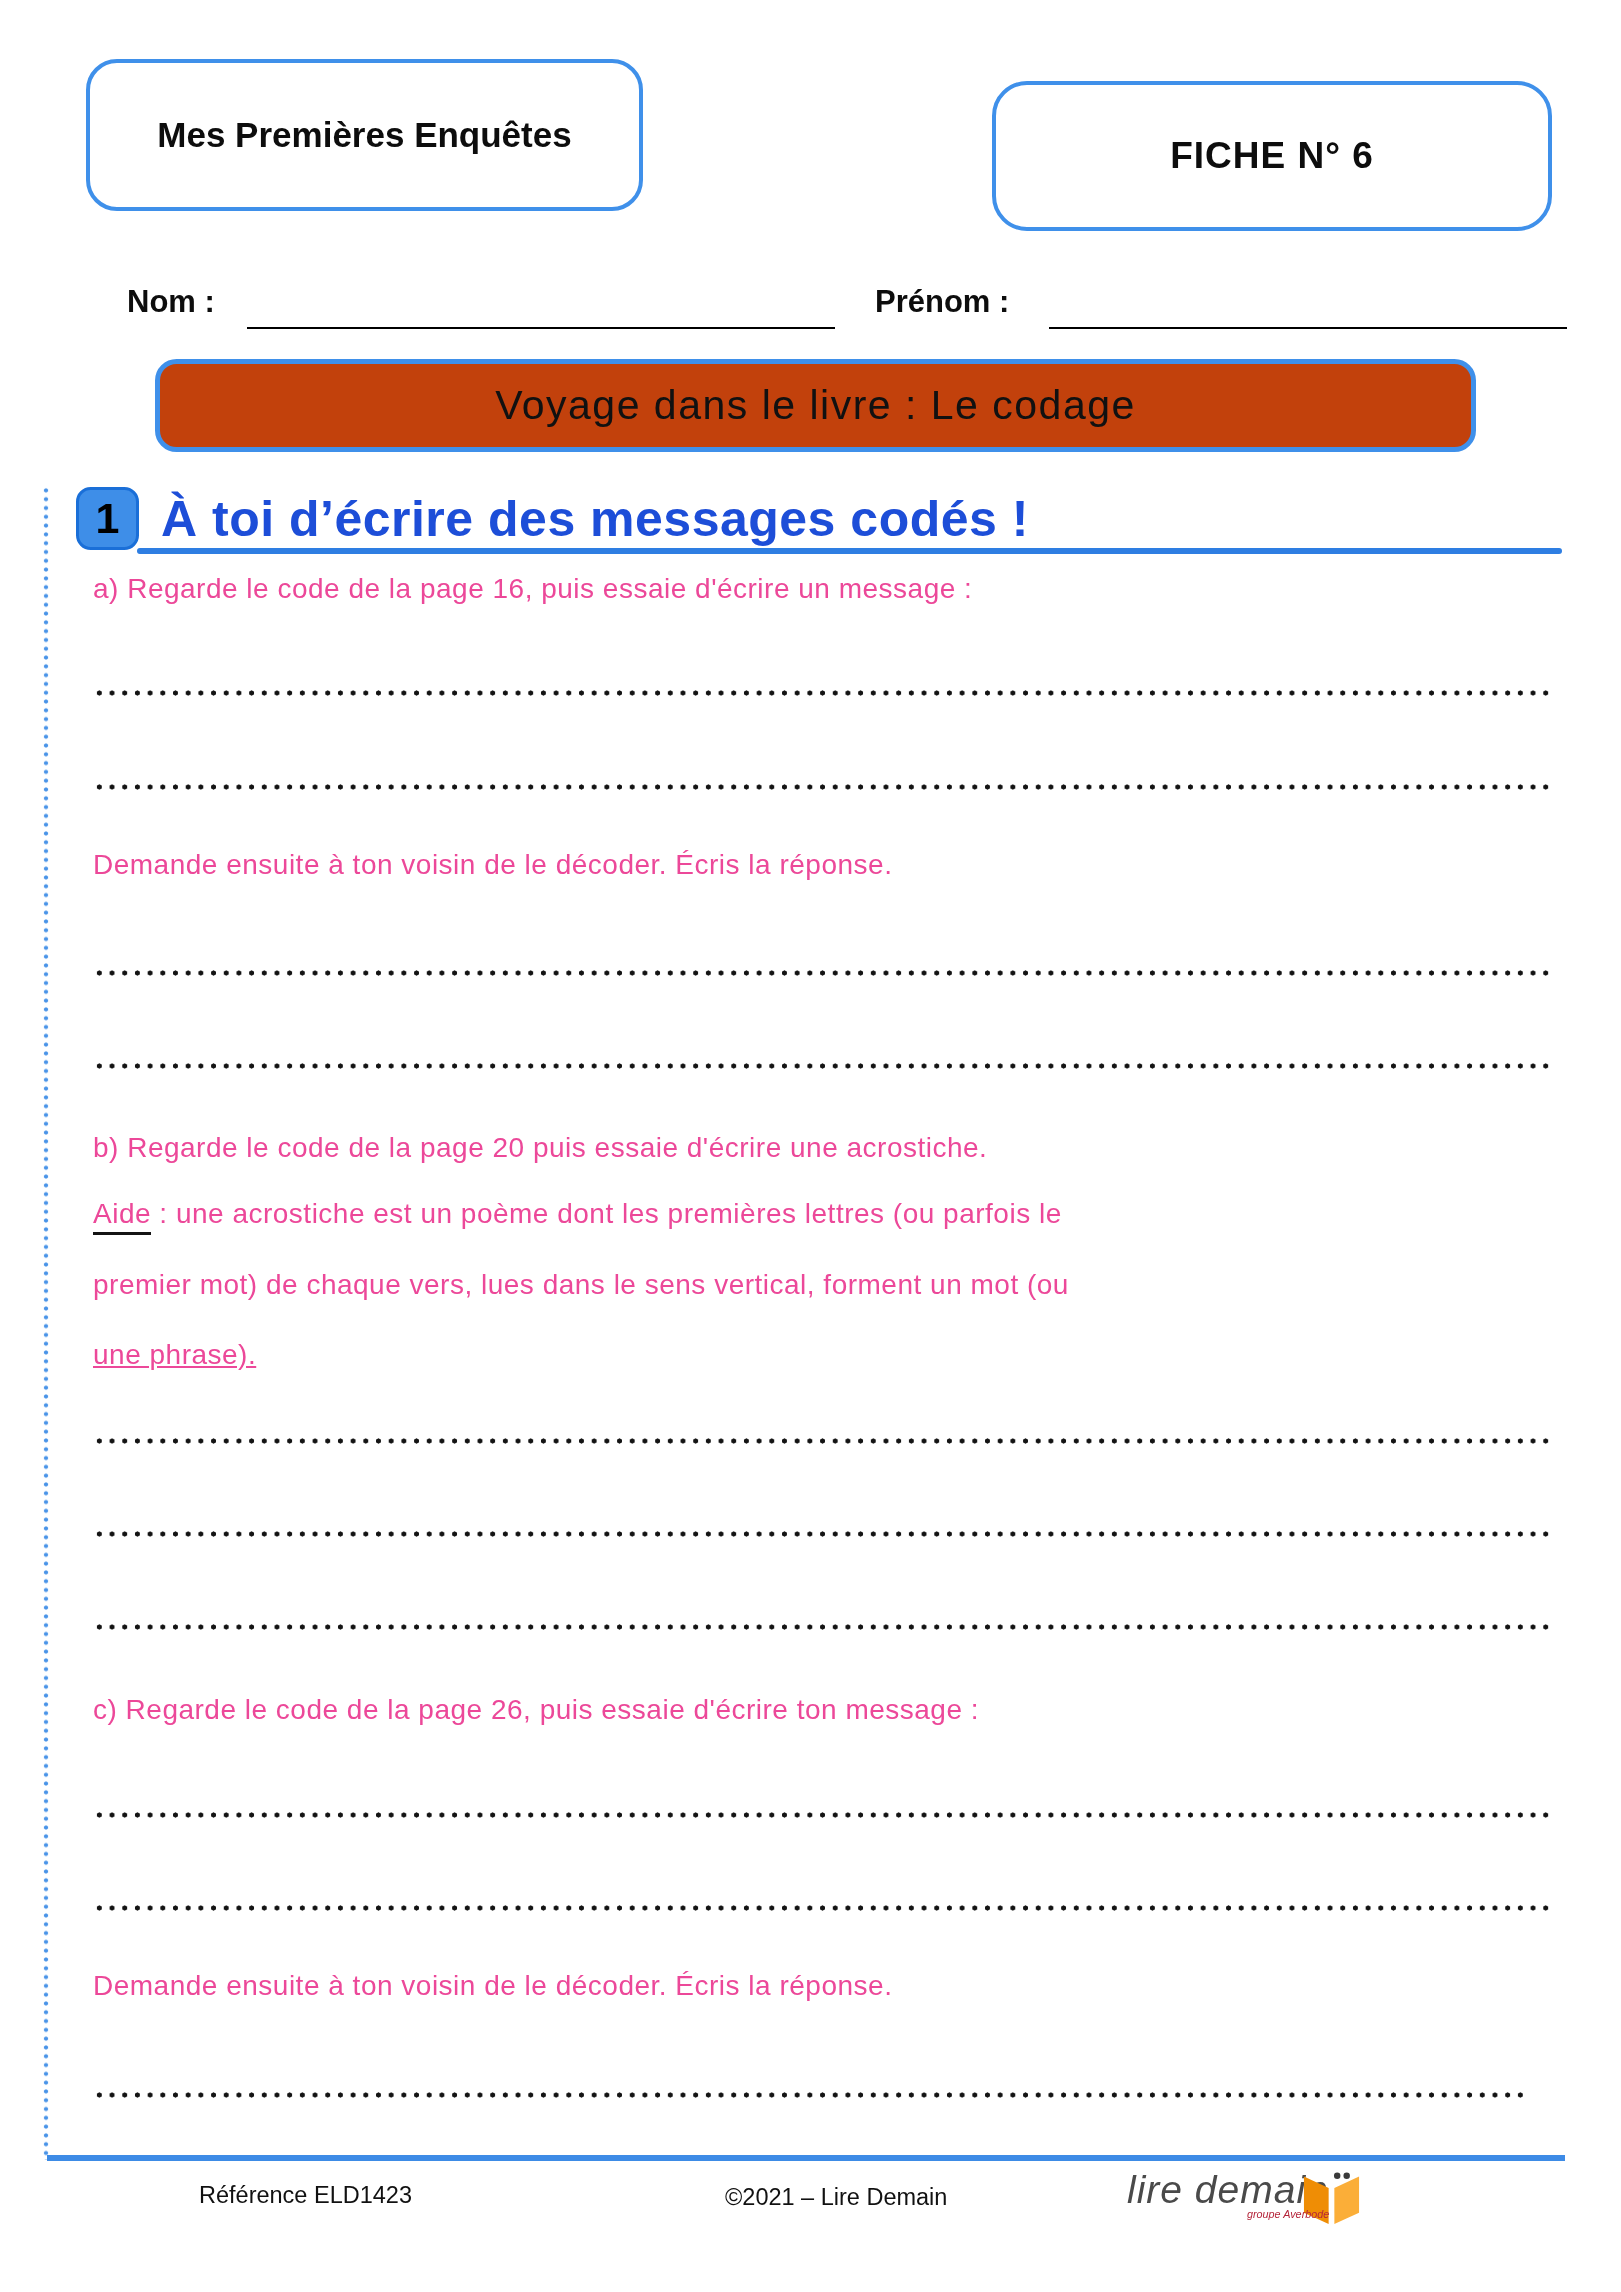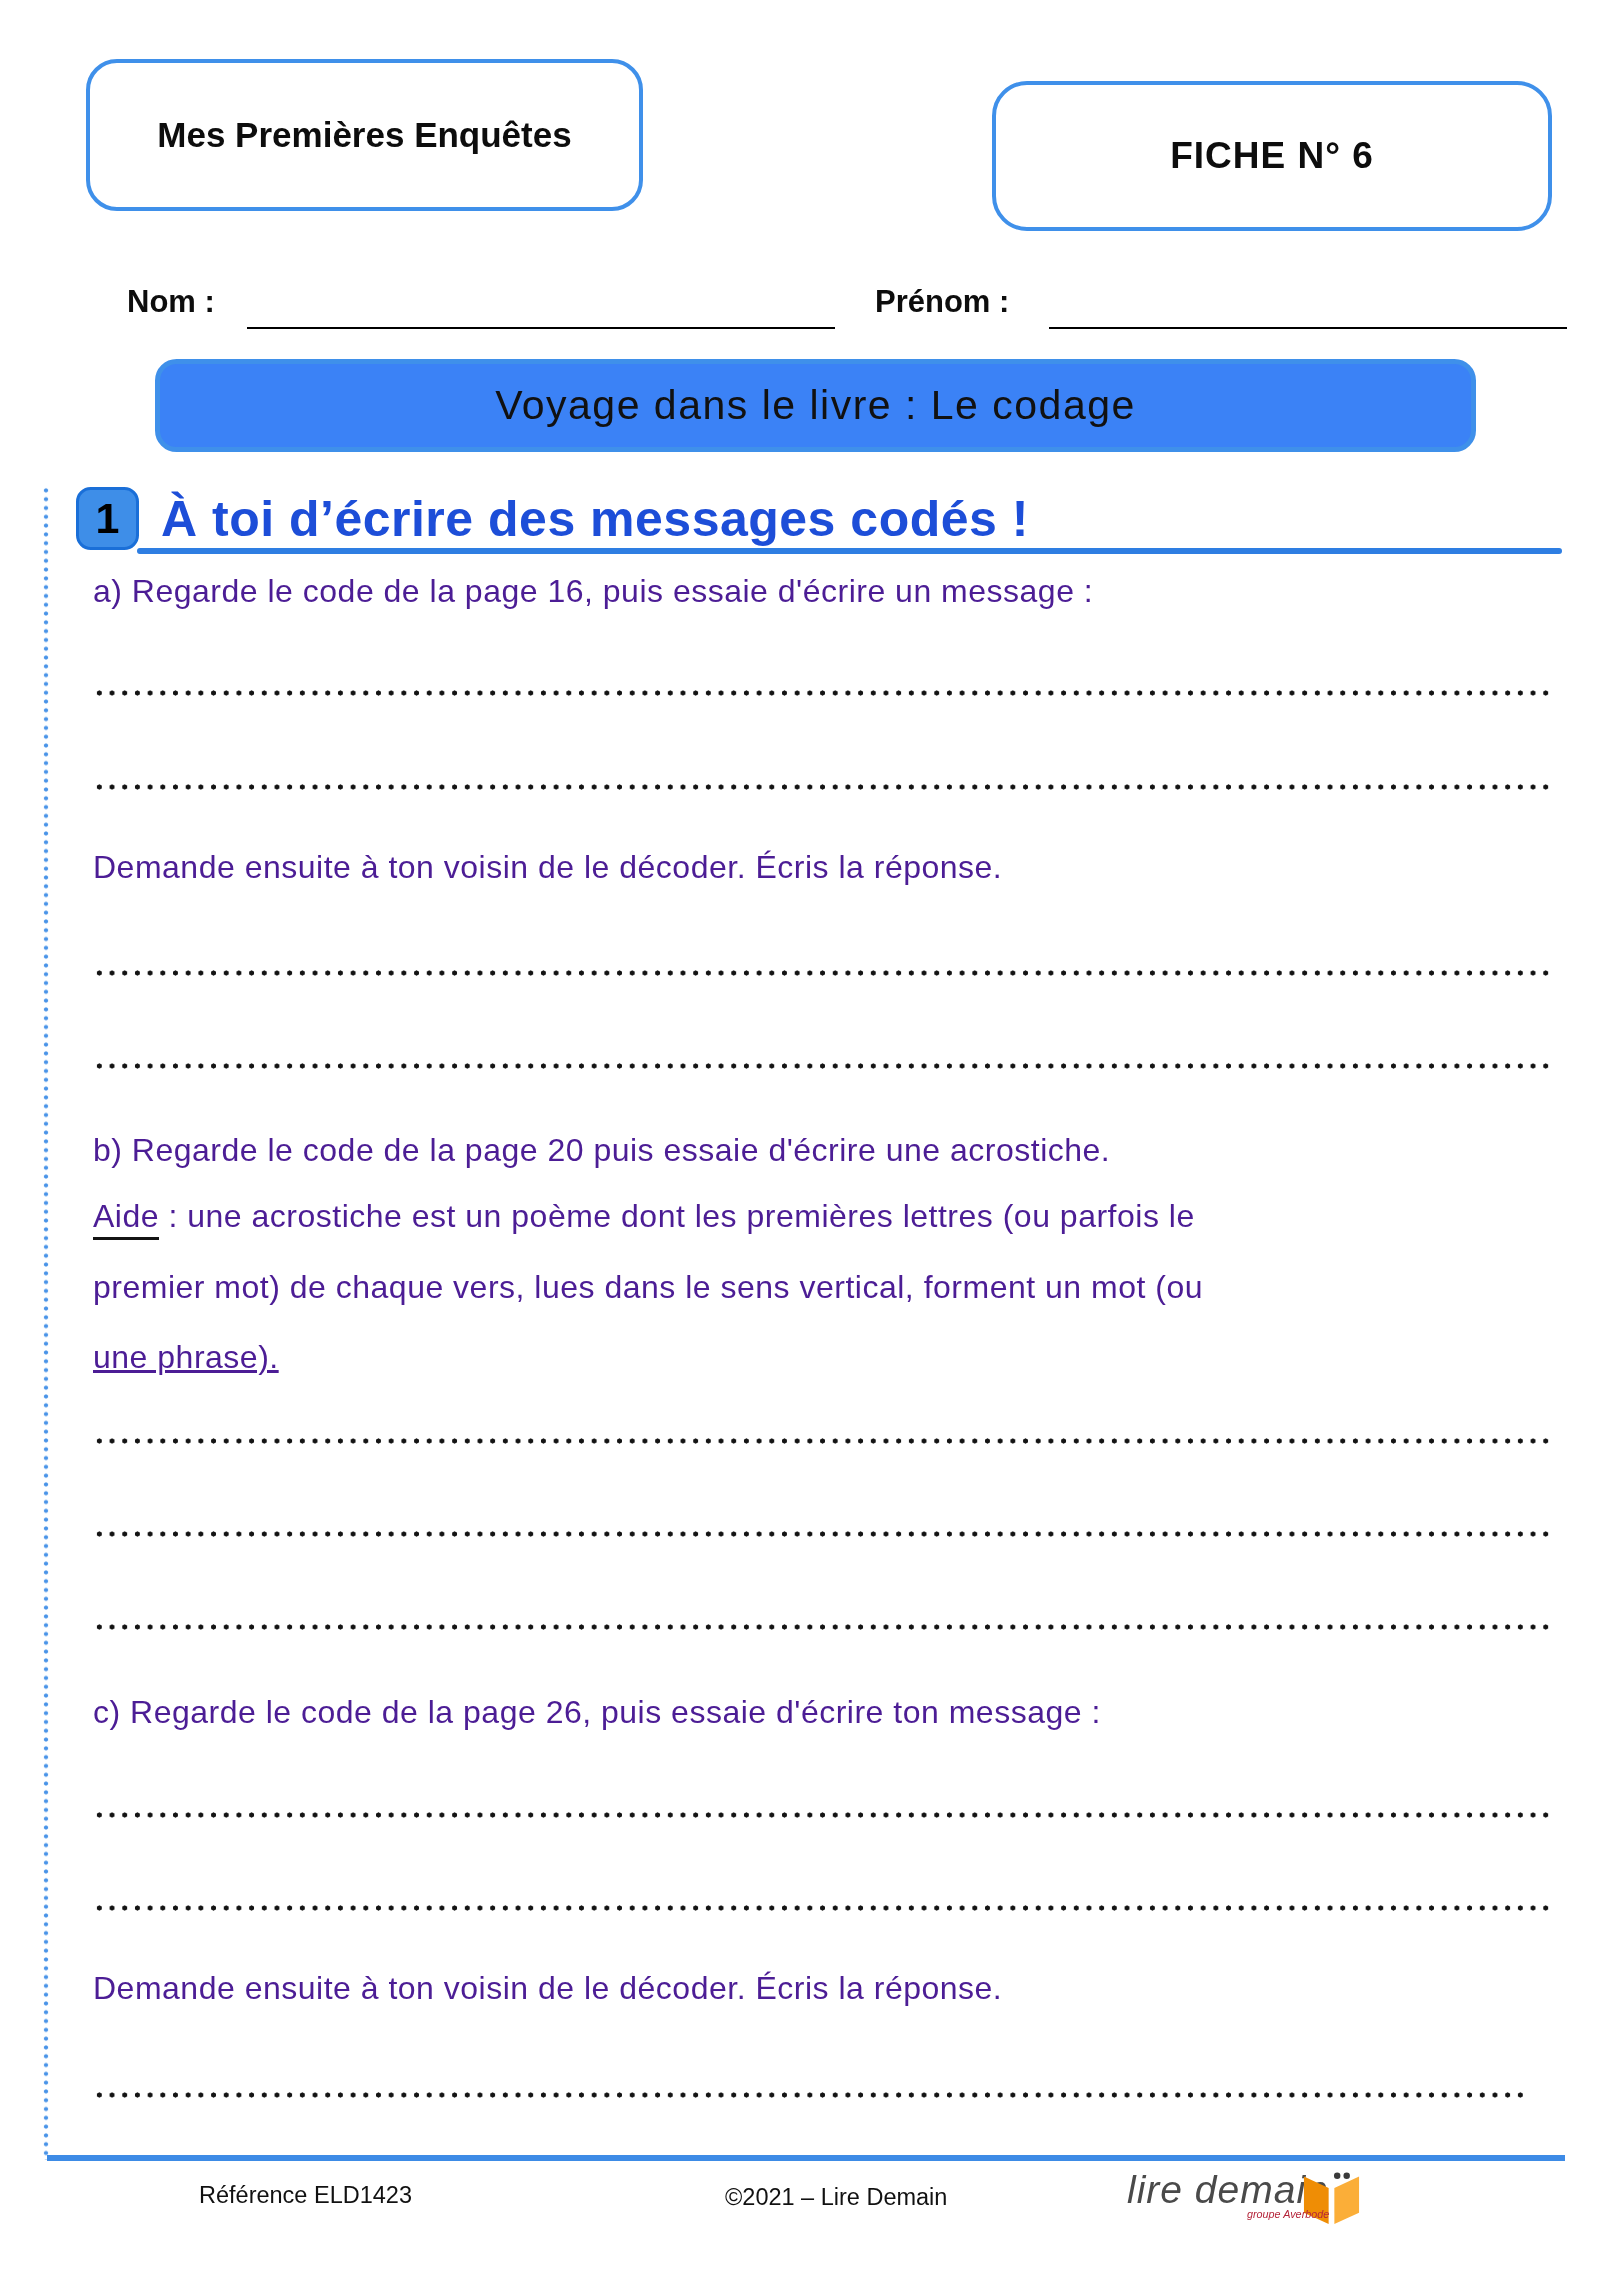--- a/index.html
+++ b/index.html
@@ -15,38 +15,38 @@
     text-align:center;background:#fff;
   }
   .headline{font-weight:bold;font-size:35px;line-height:1.32;color:#0d0d0d;}
   .fiche-text{font-weight:bold;font-size:37px;color:#0d0d0d;letter-spacing:1px;}
   
   .name-label{font-weight:bold;font-size:31px;color:#0d0d0d;}
   .write-line{box-sizing:border-box;border-bottom:2.9px solid #000;height:41px;}
   
   .titlebox{
     box-sizing:border-box;border:5.9px solid #3f90ea;border-radius:21.6px;
-    display:flex;align-items:center;justify-content:center;background:#3b82f6;
+    display:flex;align-items:center;justify-content:center;background:#c2410c;
   }
   .titlebox span{font-size:41px;letter-spacing:1.5px;color:#111;}
   
   .badge{
     box-sizing:border-box;background:#3e8ee8;border:3.9px solid #1a6fd8;border-radius:14.7px;
     display:flex;align-items:center;justify-content:center;
   }
   .badge span{font-weight:bold;font-size:43px;color:#000;}
   .section-title{font-weight:bold;font-size:50px;color:#1d4ed8;letter-spacing:0.5px;white-space:nowrap;}
   .section-underline{background:#2e7ee2;border-radius:2.9px;}
   
   .vdots{
     background-image:radial-gradient(circle,#4a94e8 1.8px,transparent 2.3px);
     background-size:5.9px 8.8px;background-repeat:repeat-y;background-position:center top;
   }
   
-  .body-text{font-size:32px;letter-spacing:0.5px;color:#4c1d95;white-space:nowrap;}
+  .body-text{font-size:28px;letter-spacing:0.5px;color:#ec4899;white-space:nowrap;}
   .aide-underline{border-bottom:3.9px solid #141414;padding-bottom:3px;}
   
   .dotline{
     height:7.8px;
     background-image:radial-gradient(circle,#141414 2.3px,transparent 2.7px);
     background-size:12.7px 7.8px;background-repeat:repeat-x;background-position:left center;
   }
   
   .footer-rule{background:#3d8be6;}
   .footer-text{font-size:23.5px;color:#111;}

